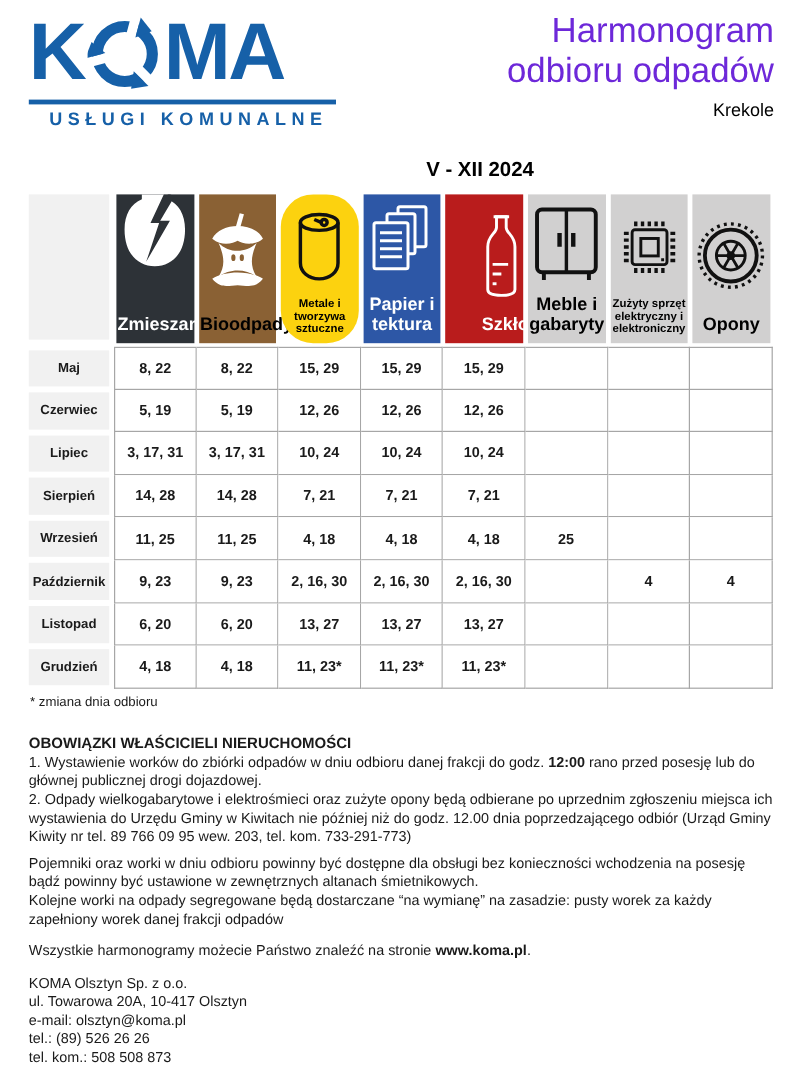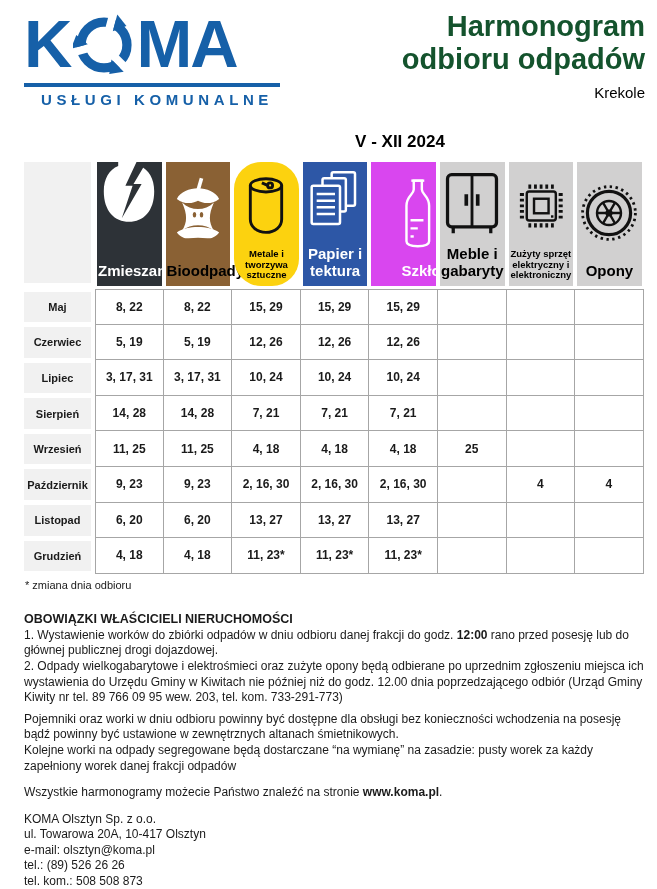--- a/index.html
+++ b/index.html
@@ -7,21 +7,21 @@
         font-family:"Liberation Sans","DejaVu Sans",sans-serif;color:#111;}
   
   .top{display:flex;justify-content:space-between;align-items:flex-start;padding:8px 12px 0 24px;}
   .logo{width:262px;}
   .logo-row{display:flex;align-items:center;height:72px;color:#1660a8;}
   .logo-k,.logo-ma{font-size:67px;font-weight:800;letter-spacing:-2px;line-height:70px;}
   .logo-o{width:62px;height:62px;margin:2px 1px 0 3px;}
   .logo-rule{height:4px;background:#1660a8;margin-top:3px;width:256px;}
   .logo-sub{color:#1660a8;font-size:15px;font-weight:700;letter-spacing:4.6px;margin-top:4px;white-space:nowrap;margin-left:17px;}
   .titlebox{text-align:right;padding-top:2px;}
-  .title{font-size:29px;font-weight:700;line-height:33px;color:#14532d;}
+  .title{font-size:29px;font-weight:400;line-height:33px;color:#6d28d9;}
   .location{font-size:15px;margin-top:8px;color:#000;}
   .period{margin:24px 0 0 145px;width:510px;text-align:center;font-size:17px;font-weight:700;color:#000;}
   
   #schedule-grid{display:grid;grid-template-columns:71px repeat(8,68.6px);
                  grid-template-rows:127px repeat(8,35.6px);margin:10px 0 0 24px;}
   .hcell{padding:0 2px 3px 2px;}
   .hcell.month-h{padding:0 4px 6px 0;}
   .blank-tile{height:100%;background:#f1f1f1;}
   .htile{height:100%;display:flex;flex-direction:column;}
   .icon-box{flex:1;display:flex;align-items:center;justify-content:center;overflow:hidden;}
@@ -140,21 +140,21 @@
               <rect x="8" y="18" width="34" height="46" rx="2" fill="#2d57a6"></rect>
               <path d="M14 28 H36 M14 36 H36 M14 44 H36 M14 52 H36"></path>
             </g>
           </svg>
         </div>
         <div class="hlabel">Papier i tektura</div>
       </div>
     </div>
 
     <div class="hcell">
-      <div class="htile" style="background: #d946ef; color: rgb(255, 255, 255); padding-left: 29px;">
+      <div class="htile" style="background: #b91c1c; color: rgb(255, 255, 255); padding-left: 29px;">
         <div class="icon-box">
           <svg width="36" height="74" viewBox="0 0 44 86" fill="none" stroke="#fff" stroke-width="3">
             <path d="M17 3 V14 C17 20 8 22 8 34 V78 C8 82 12 84 22 84 C32 84 36 82 36 78 V34 C36 22 27 20 27 14 V3 Z"></path>
             <path d="M14 3 H30"></path>
             <path d="M13 52 H29 M13 62 H22"></path>
             <path d="M13 72 H17"></path>
           </svg>
         </div>
         <div class="hlabel">Szkło</div>
       </div>

